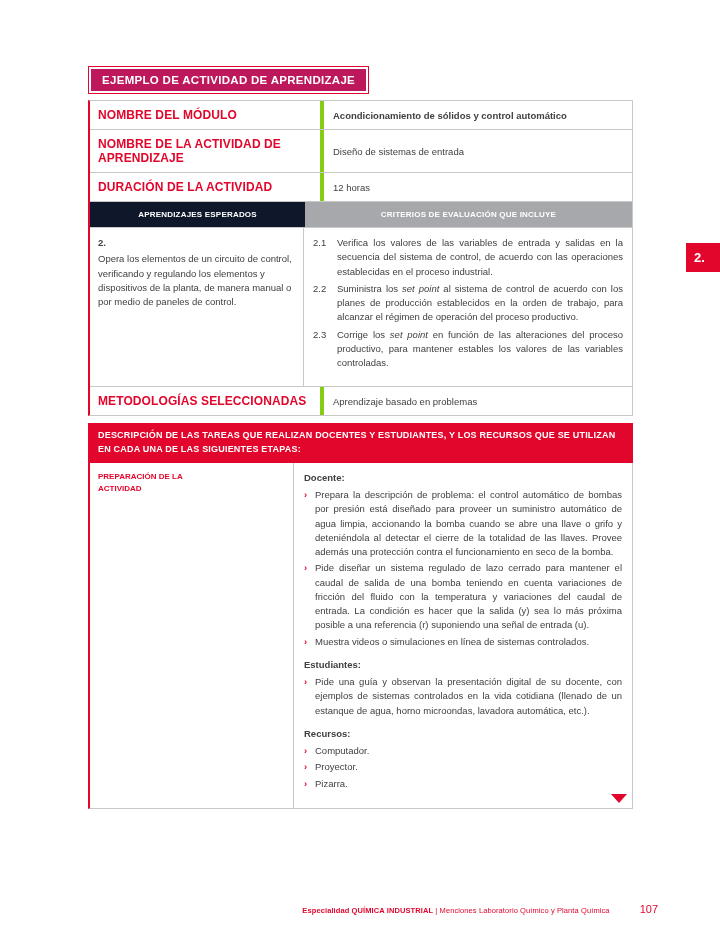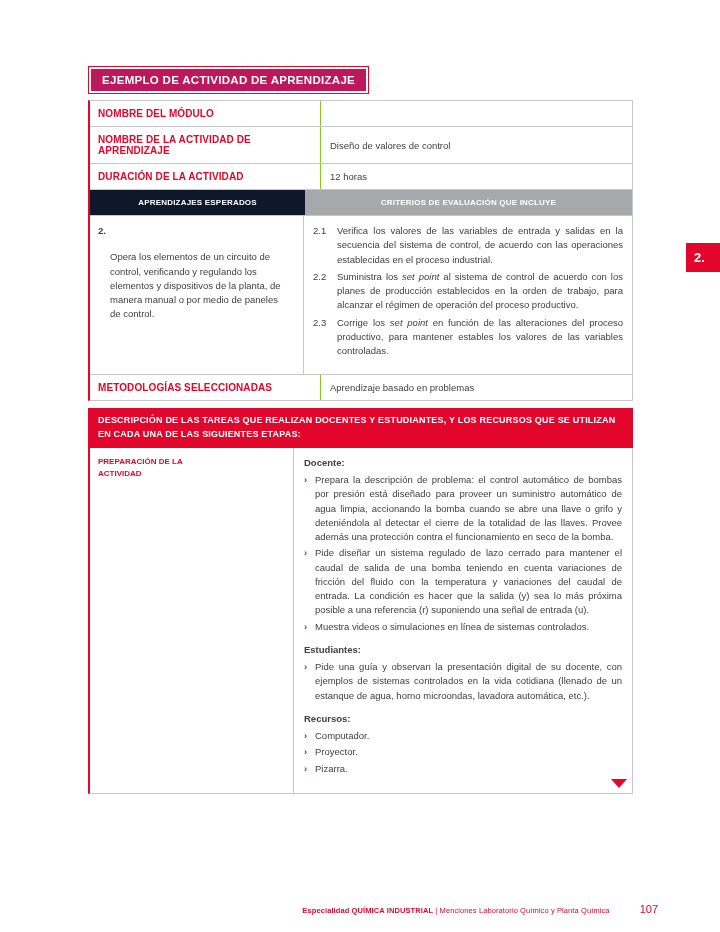--- a/index.html
+++ b/index.html
@@ -14,32 +14,32 @@
   .content { position: absolute; left: 88px; top: 66px; width: 545px; }
 
   
   .title-box { display: inline-block; border: 1px solid #e2062c; padding: 2px; margin-bottom: 6px; background: #fff; }
   .title-inner { background: #be185d; color: #fff; font-size: 11.5px; font-weight: bold; padding: 5px 11px; letter-spacing: .3px; }
 
   
   .info-table { border: 1px solid #c7c8ca; border-left: 2px solid #e2062c; }
   .t-row { display: flex; border-bottom: 1px solid #c7c8ca; }
   .t-row:last-child { border-bottom: 0; }
-  .cell-label { width: 214px; border-right: 1px solid #84cc16; padding: 7px 8px; font-size: 10px; font-weight: bold; color: #e2062c; display: flex; align-items: center; letter-spacing: .1px; }
+  .cell-label { width: 214px; border-right: 4px solid #84cc16; padding: 7px 8px; font-size: 12px; font-weight: bold; color: #e2062c; display: flex; align-items: center; letter-spacing: .1px; }
   .cell-value { flex: 1; padding: 6px 9px; font-size: 9.5px; display: flex; align-items: center; }
   .cell-value.bold { font-weight: bold; }
 
   .hdr { display: flex; align-items: center; justify-content: center; color: #fff; font-weight: bold; font-size: 8px; letter-spacing: .2px; padding: 8px 6px; text-align: center; }
   .hdr-left { width: 215px; background: #0f172a; box-sizing: border-box; }
   .hdr-right { flex: 1; background: #a6a8ab; }
 
   .content-row { min-height: 158px; }
   .cell-exp { width: 214px; border-right: 1px solid #c7c8ca; padding: 8px; font-size: 9.5px; line-height: 1.5; box-sizing: border-box; }
   .exp-num { font-weight: bold; margin: 0 0 2px 0; }
-  .exp-text { margin: 12px; }
+  .exp-text { margin: 0; }
   .cell-criteria { flex: 1; padding: 8px 9px; font-size: 9.5px; line-height: 1.5; }
   .criterion { display: grid; grid-template-columns: 24px 1fr; margin-bottom: 3px; }
   .criterion:last-child { margin-bottom: 0; }
   .ctext { text-align: justify; }
   .ctext i { font-style: italic; }
 
   
   .desc-bar { margin-top: 7px; background: #e2062c; color: #fff; font-weight: bold; font-size: 9px; line-height: 1.55; padding: 6px 10px; letter-spacing: .2px; }
 
   
@@ -79,25 +79,26 @@
   <main class="content">
 
     <div class="title-box">
       <div class="title-inner">EJEMPLO DE ACTIVIDAD DE APRENDIZAJE</div>
     </div>
 
     <div class="info-table">
 
       <div class="t-row">
         <div class="cell-label">NOMBRE DEL MÓDULO</div>
+        <div class="cell-value bold">Acondicionamiento de sólidos y control automático</div>
       </div>
 
       <div class="t-row">
         <div class="cell-label">NOMBRE DE LA ACTIVIDAD DE APRENDIZAJE</div>
-        <div class="cell-value">Diseño de valores de control</div>
+        <div class="cell-value">Diseño de sistemas de entrada</div>
       </div>
 
       <div class="t-row">
         <div class="cell-label">DURACIÓN DE LA ACTIVIDAD</div>
         <div class="cell-value">12 horas</div>
       </div>
 
       <div class="t-row">
         <div class="hdr hdr-left">APRENDIZAJES ESPERADOS</div>
         <div class="hdr hdr-right">CRITERIOS DE EVALUACIÓN QUE INCLUYE</div>

